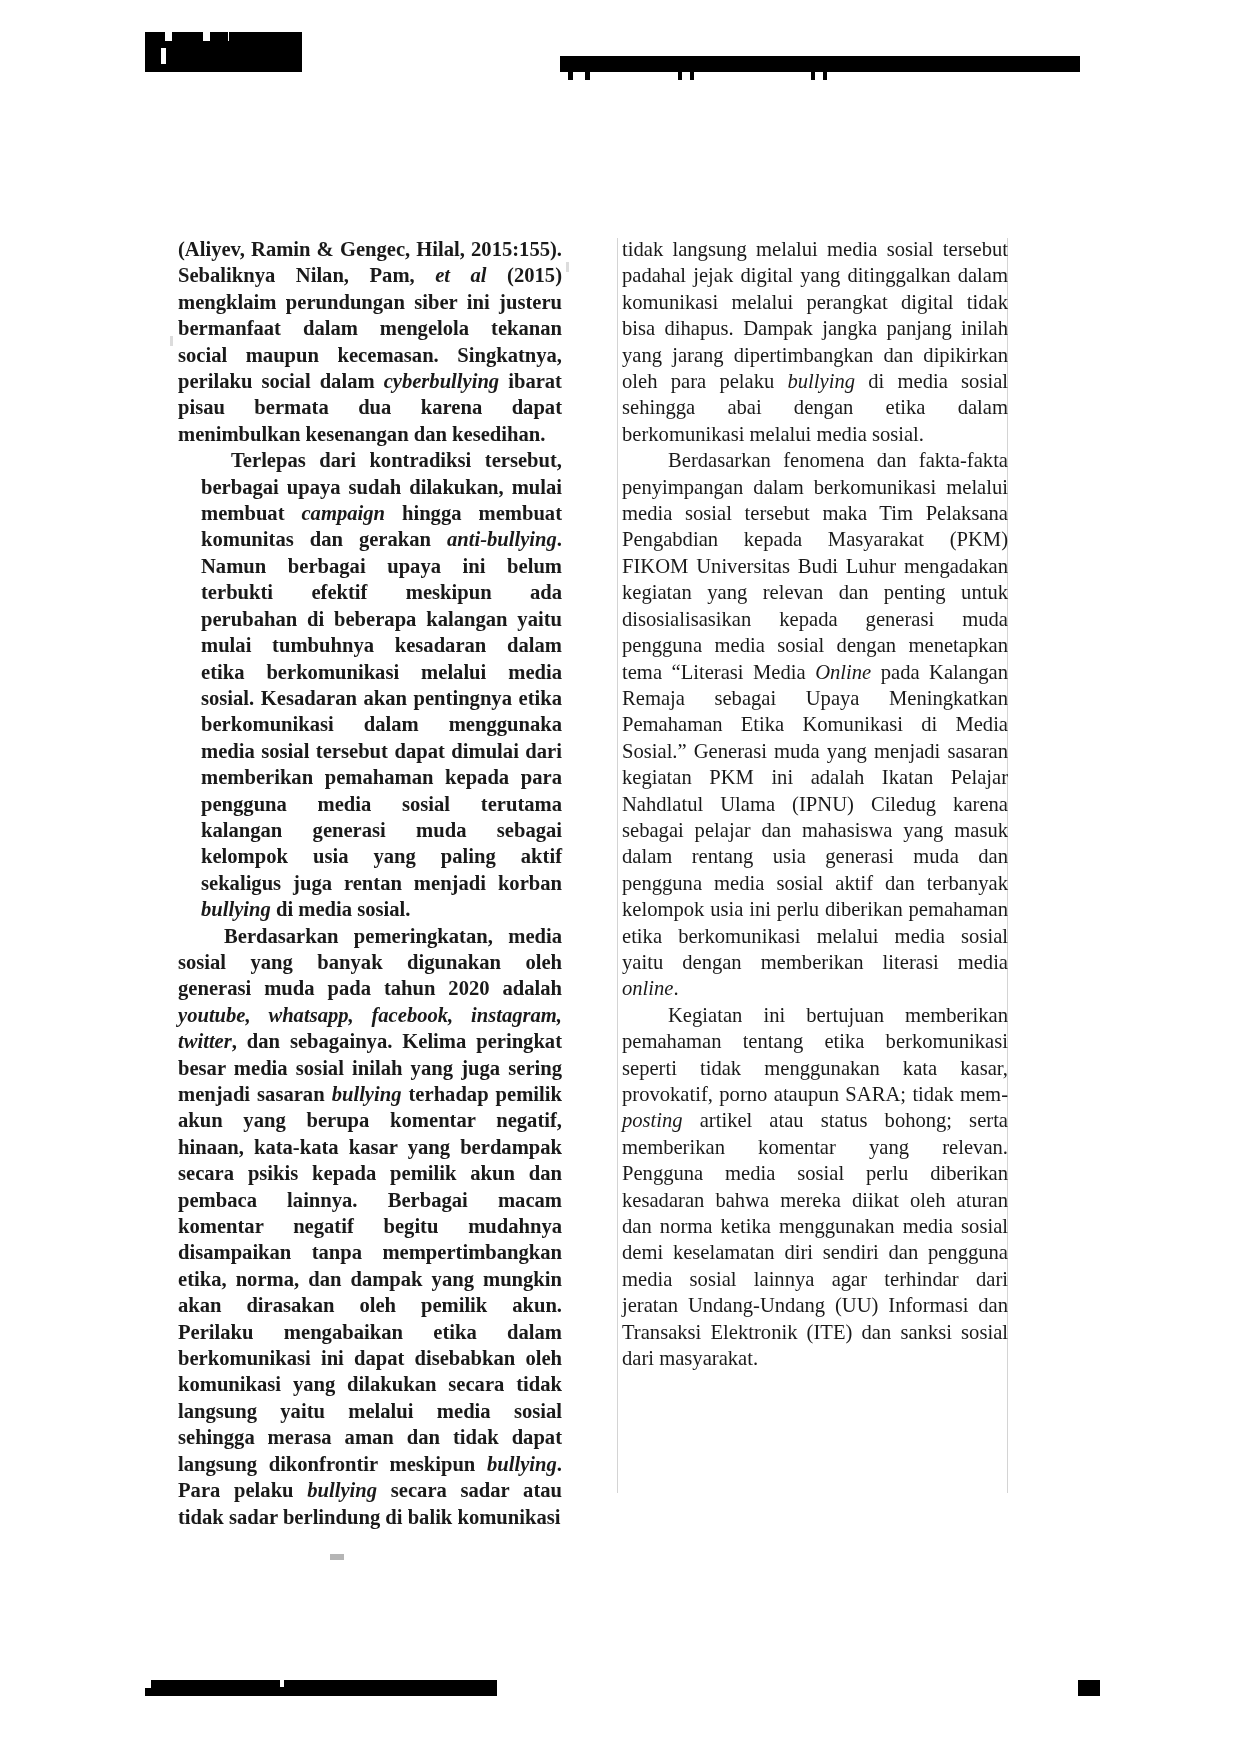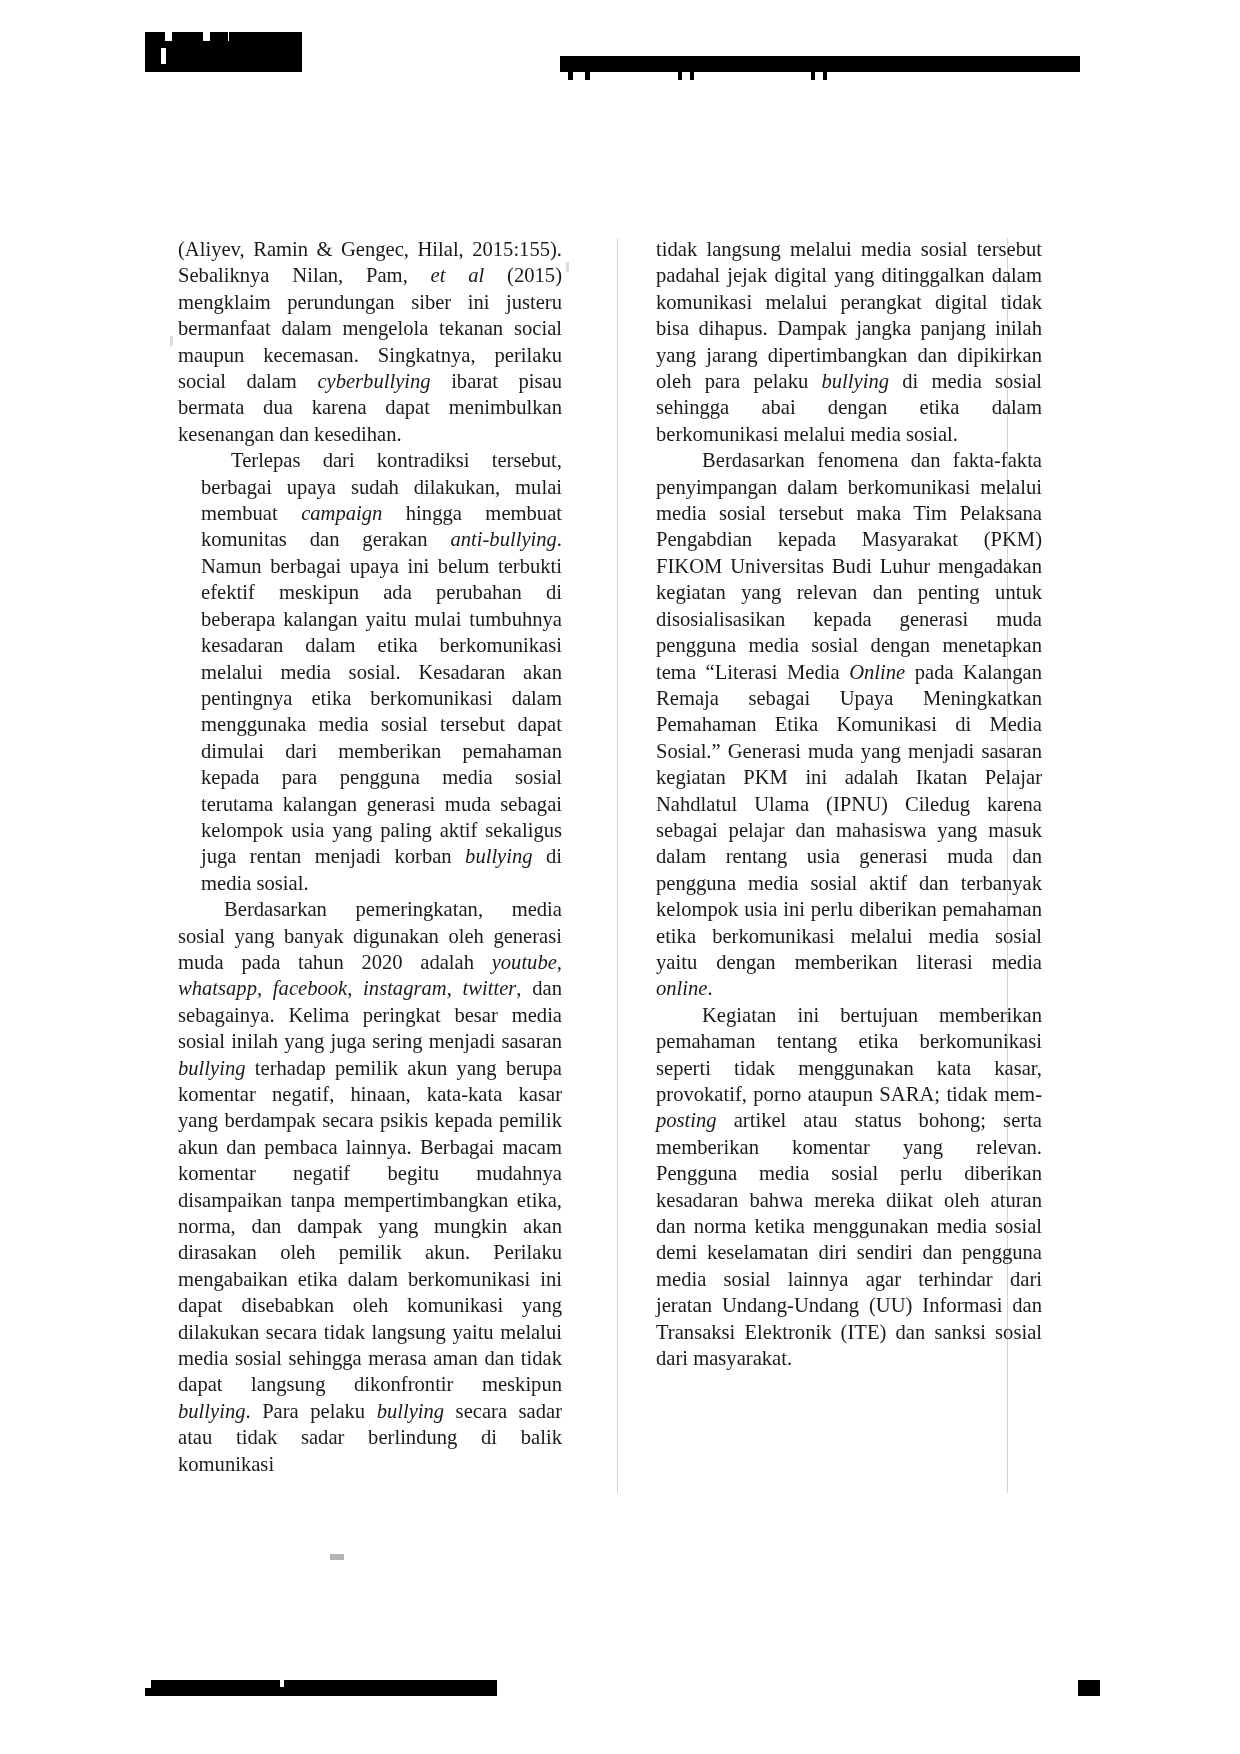--- a/index.html
+++ b/index.html
@@ -6,22 +6,22 @@
   body { width: 1240px; height: 1754px; position: relative; overflow: hidden;
          font-family: "Liberation Serif", "DejaVu Serif", serif; color: #1a1a1a; }
   .redact { position: absolute; background: #000; }
   .tick { position: absolute; background: #000; }
   .notch { position: absolute; background: #fff; }
   .col { position: absolute; top: 236px; width: 384px; font-size: 20.6px; line-height: 26.4px;
          text-align: justify; }
   .col p { margin: 0; }
   .col p.indent { text-indent: 30px; margin-left: 23px; }
   .col p.indent2 { text-indent: 46px; }
-  #col-left { left: 178px; }
-  #col-right { left: 656px; width: 386px; }
+  #col-left { left: 178px; font-weight: bold; }
+  #col-right { left: 622px; width: 386px; }
   .col-edge { position: absolute; width: 1px; background: #d4d4d4; }
   em { font-style: italic; }
   .artifact { position: absolute; background: #b5b5b5; }
 </style>
 </head>
 <body>
 
 <div class="redact" style="left:145px; top:32px; width:84px; height:40px;"></div>
 <div class="notch" style="left:165px; top:32px; width:7px; height:9px;"></div>
 <div class="notch" style="left:203px; top:32px; width:7px; height:9px;"></div>

